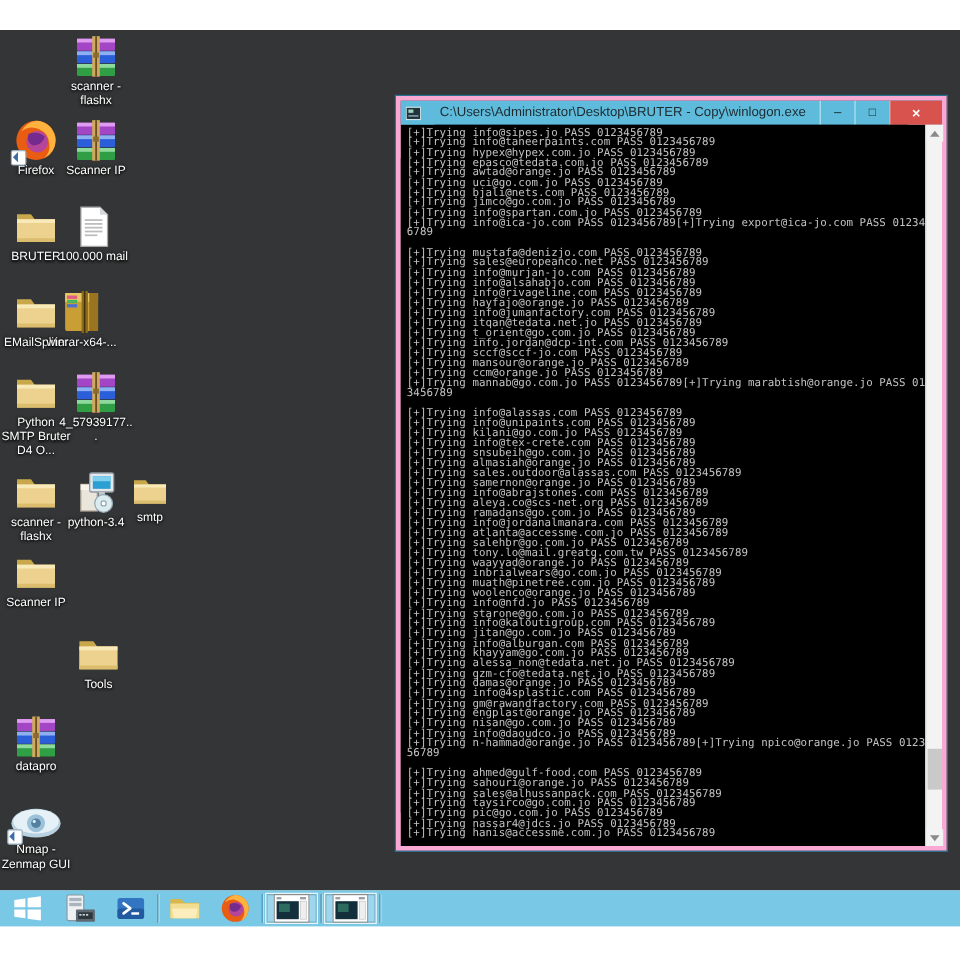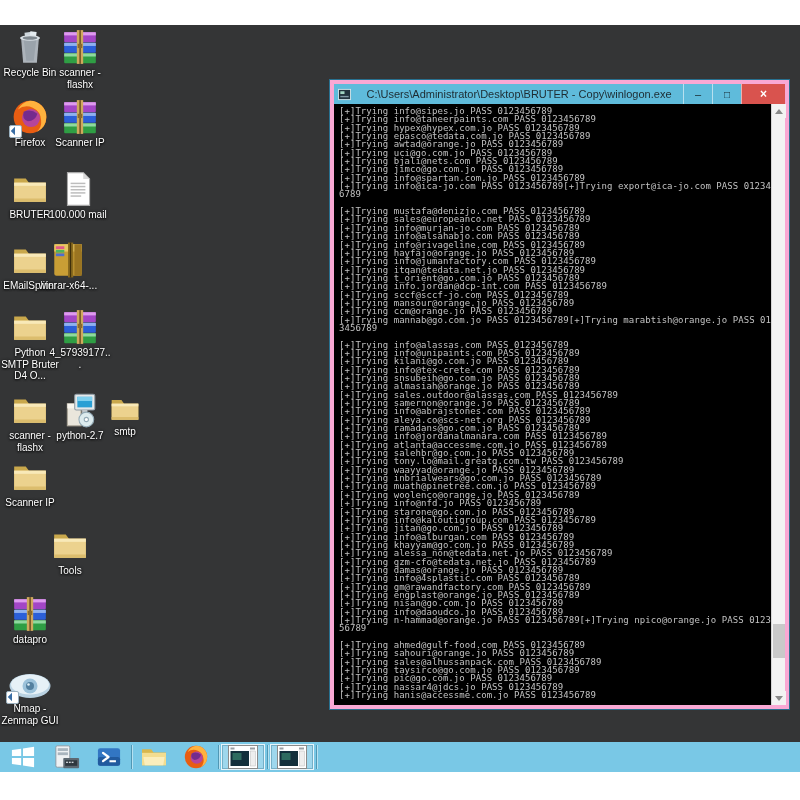--- a/index.html
+++ b/index.html
@@ -203,28 +203,20 @@
   </symbol>
   <symbol id="sym-console-app" viewBox="0 0 14 14">
     <rect x="0.5" y="1.5" width="13" height="11" fill="#21333d" stroke="#cfe3ea" stroke-width="1"></rect>
     <rect x="2.5" y="3.5" width="4.5" height="3" fill="#9fd3c0"></rect>
     <rect x="2.5" y="8.5" width="9" height="1.5" fill="#7f98a3"></rect>
   </symbol>
 </svg>
 
 <div class="desktop">
 
-  <div class="dicon" style="left:0px; top:3px;">
-    <span class="ig">
-        <svg>
-          <use href="#sym-recycle"></use>
-        </svg>
-      </span>
-    <span class="ilabel">Recycle Bin</span>
-  </div>
   <div class="dicon" style="left:50px; top:3px;">
     <span class="ig">
         <svg>
           <use href="#sym-rar"></use>
         </svg>
       </span>
     <span class="ilabel">scanner - flashx</span>
   </div>
   <div class="dicon" style="left:0px; top:73px;">
     <span class="ig">
@@ -298,39 +290,39 @@
         </svg>
       </span>
     <span class="ilabel">scanner - flashx</span>
   </div>
   <div class="dicon" style="left:50px; top:366px;">
     <span class="ig">
         <svg>
           <use href="#sym-python"></use>
         </svg>
       </span>
-    <span class="ilabel">python-2.7</span>
+    <span class="ilabel">python-3.4</span>
   </div>
   <div class="dicon" style="left:102px; top:368px; width:46px;">
     <span class="ig" style="width:32px;height:32px;">
         <svg>
           <use href="#sym-folder"></use>
         </svg>
       </span>
     <span class="ilabel">smtp</span>
   </div>
   <div class="dicon" style="left:0px; top:433px;">
     <span class="ig">
         <svg>
           <use href="#sym-folder"></use>
         </svg>
       </span>
     <span class="ilabel">Scanner IP</span>
   </div>
-  <div class="dicon" style="left:4px; top:501px;padding-left:36px;">
+  <div class="dicon" style="left:16px; top:501px;padding-left:36px;">
     <span class="ig">
         <svg>
           <use href="#sym-folder"></use>
         </svg>
       </span>
     <span class="ilabel">Tools</span>
   </div>
   <div class="dicon" style="left:0px; top:645px;">
     <span class="ig" style="width:44px;height:32px;">
         <svg>

